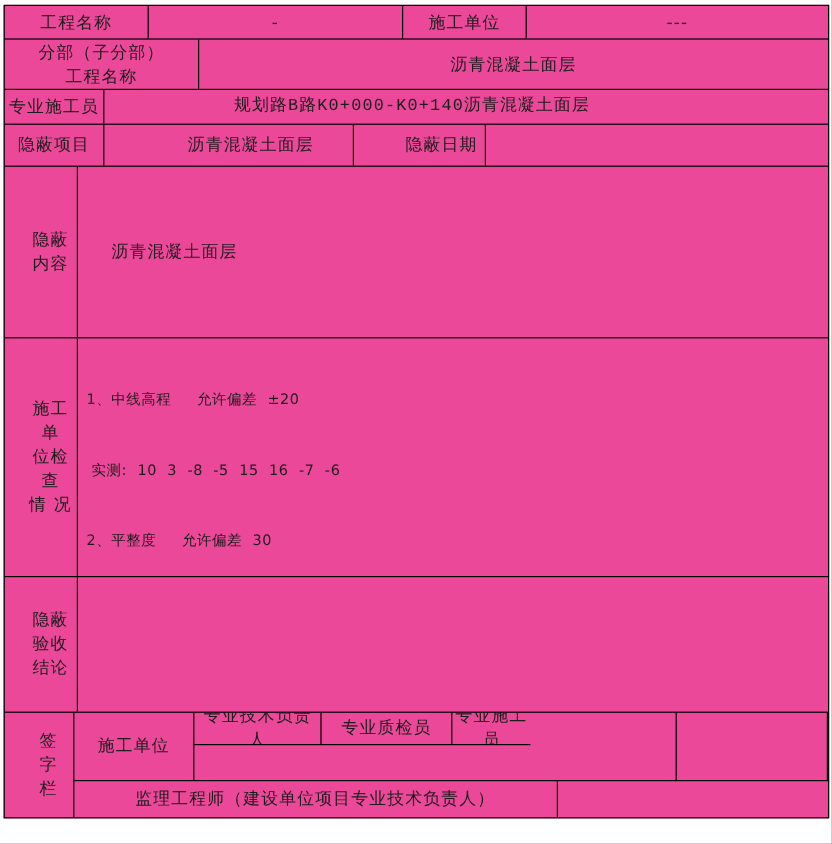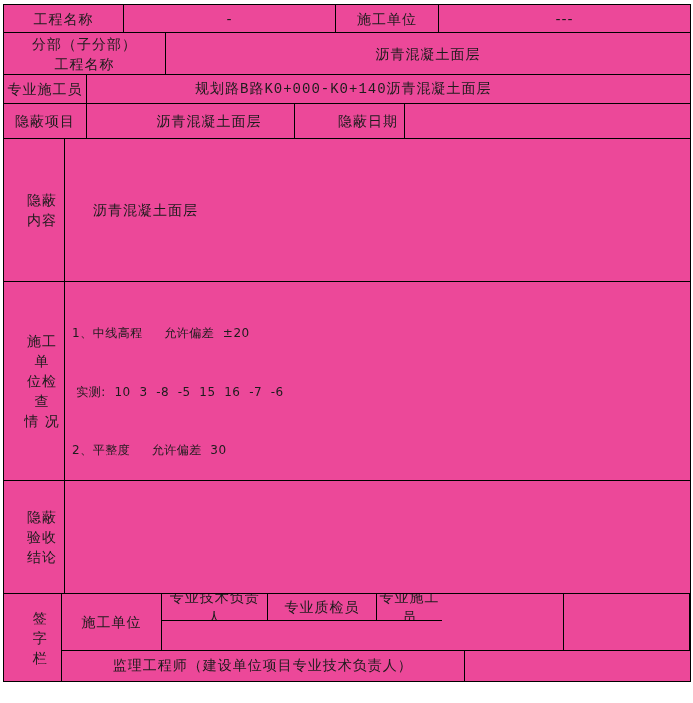--- a/index.html
+++ b/index.html
@@ -34,21 +34,21 @@
     flex:1 1 auto;box-sizing:border-box;border-right:none;
     padding:3px 0 0 7px;white-space:pre;letter-spacing:0.5px;
     font-size:12px;line-height:19.5px;overflow:hidden;
   }
   .pad-part{padding-left:108px;font-family:Liberation Mono, monospace;}
   .pad-content{padding-left:28px;}
   
   .sig-right{flex:1 1 auto;display:flex;flex-direction:column;box-sizing:border-box;}
   .sig-top{display:flex;height:57px;border-bottom:1px solid #000;box-sizing:border-box;}
   .sig-bottom{display:flex;flex:1 1 auto;box-sizing:border-box;}
-  .w109{width:109px;} .w122{width:122px;} .w126{width:126px;} .w403{width:403px;font-family:Liberation Serif, serif;}
+  .w109{width:109px;} .w122{width:122px;} .w126{width:126px;} .w403{width:403px;}
   .sig-roles{flex:1 1 auto;display:flex;box-sizing:border-box;}
   .sig-roles-header{display:flex;height:27px;border-bottom:1px solid #000;box-sizing:border-box;}
   .sig-roles-blank{display:flex;flex:1 1 auto;box-sizing:border-box;}
 </style>
 </head>
 <body>
 
 <div class="form-table">
 
   <div class="row r1">

